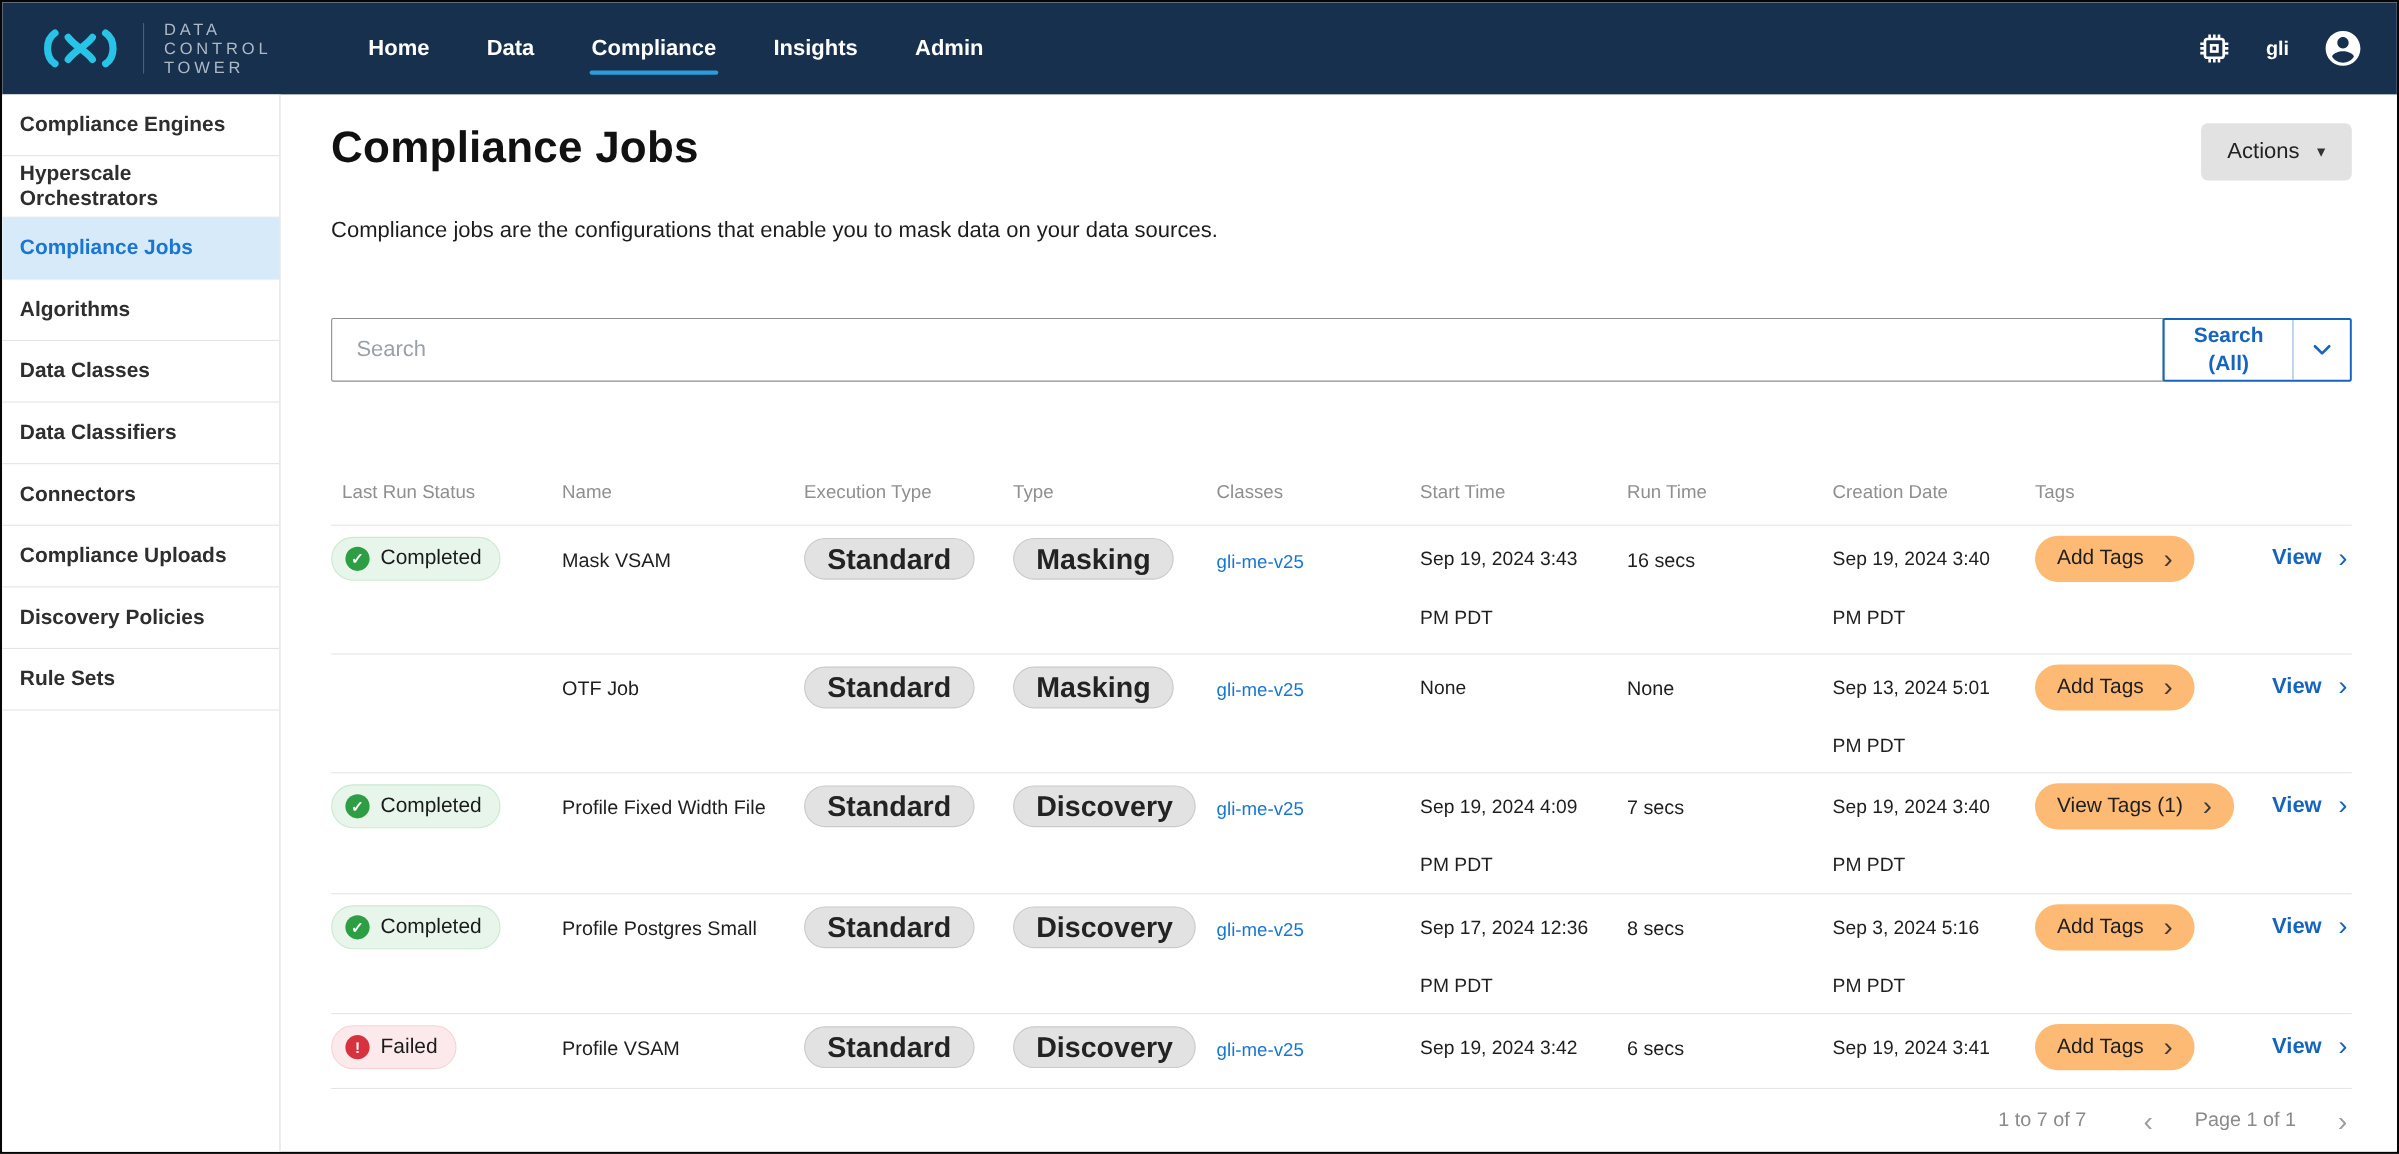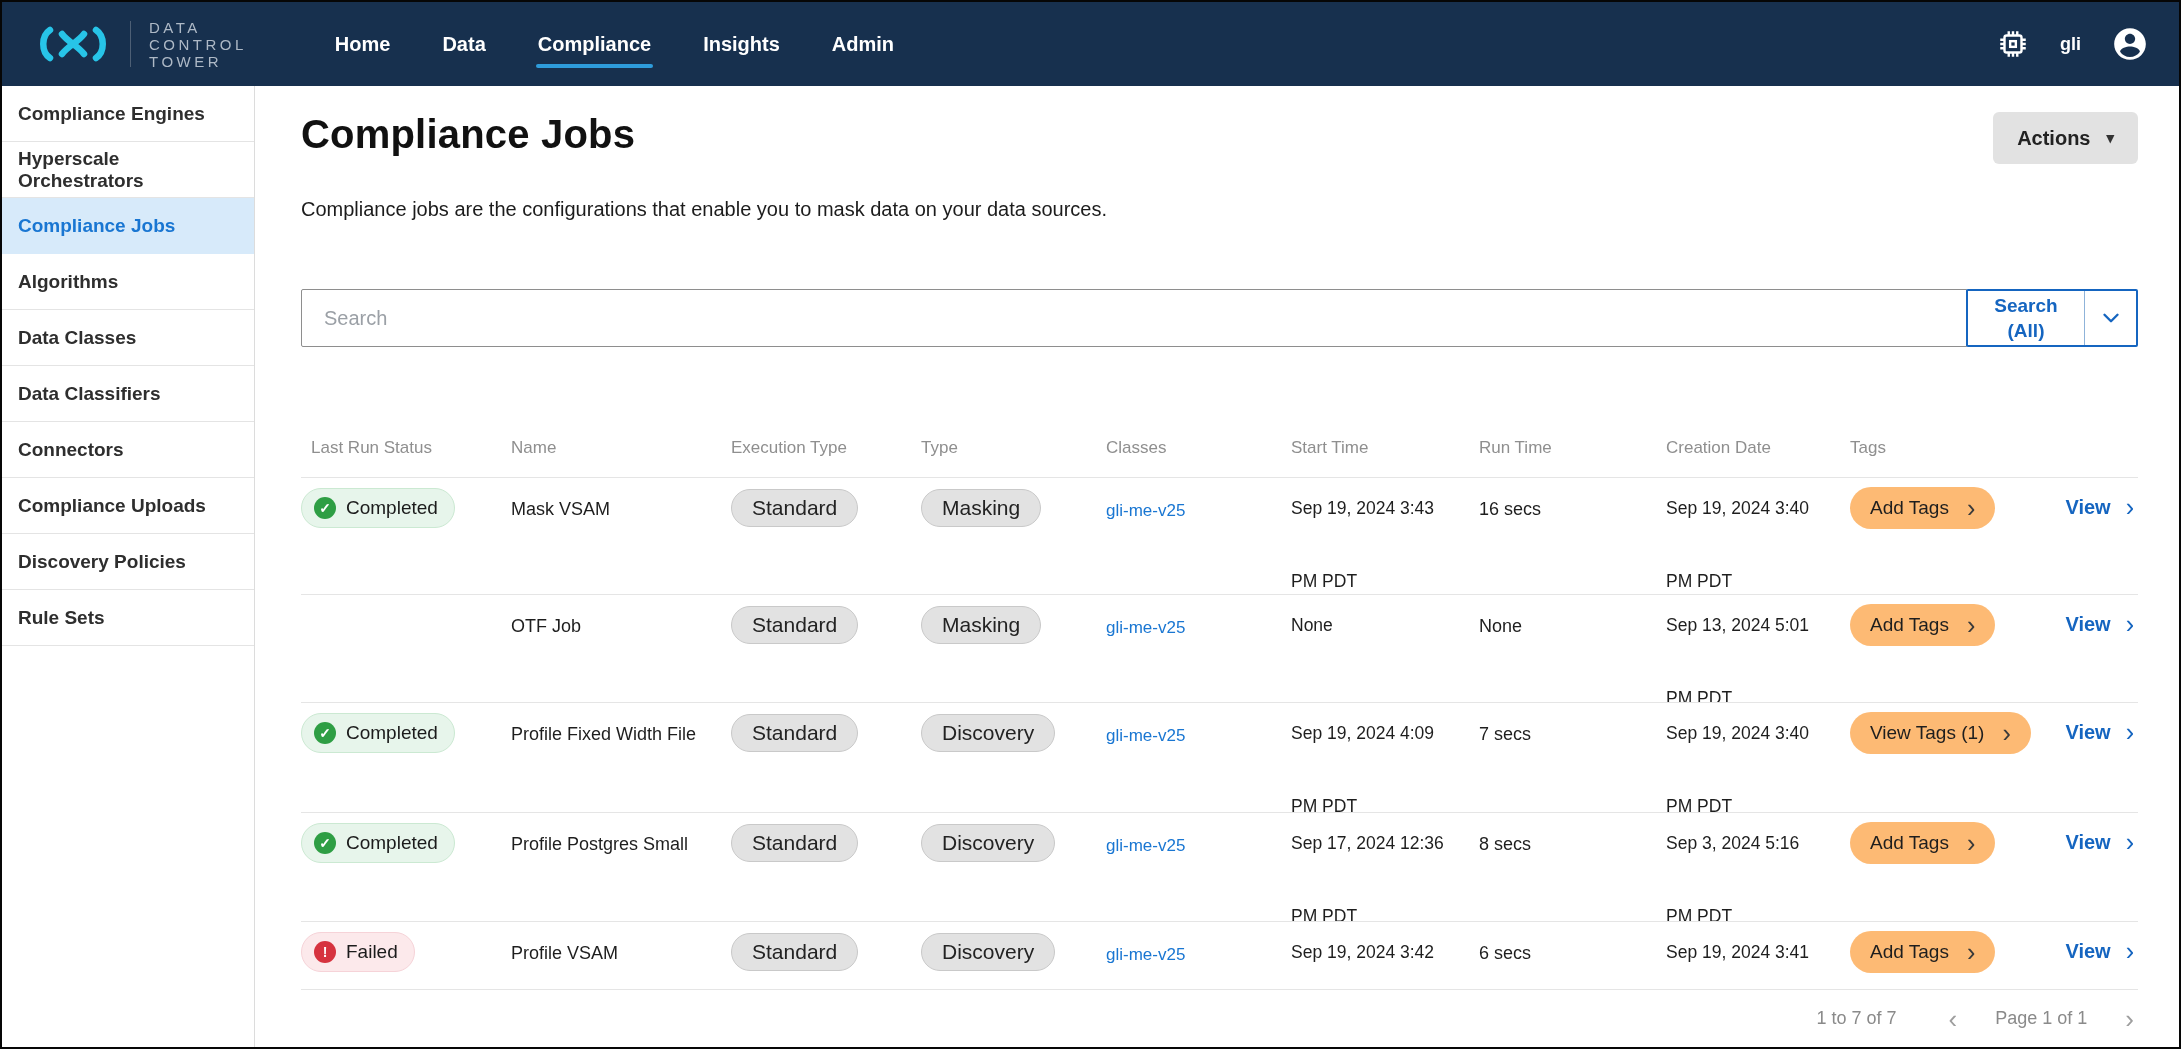--- a/index.html
+++ b/index.html
@@ -21,21 +21,21 @@
 
   
   .body-row { display:flex; flex:1; background:#fff; min-height:0; }
   .sidebar { width:253px; flex-shrink:0; border-right:1px solid #DCDCDC; background:#fff; }
   .side-item { height:56px; display:flex; align-items:center; padding:0 10px 0 16px; border-bottom:1px solid #E4E4E4; font-size:19px; font-weight:700; color:#2E2E2E; cursor:pointer; }
   .side-item.active { background:#D7EAFA; color:#1976D2; border-bottom-color:#D7EAFA; }
 
   .content { flex:1; padding:0 41px 0 46px; display:flex; flex-direction:column; min-width:0; }
   .content-head { display:flex; align-items:flex-start; justify-content:space-between; margin-top:26px; }
   .page-title { font-size:40px; font-weight:800; color:#111; letter-spacing:.2px; }
-  .actions-btn { background:#E2E2E2; border:none; border-radius:6px; height:52px; padding:0 24px; font-size:20px; font-weight:700; color:#222; display:flex; align-items:center; gap:16px; cursor:pointer; font-family:inherit; }
+  .actions-btn { background:#E2E2E2; border:none; border-radius:6px; height:52px; padding:0 24px; font-size:20px; font-weight:400; color:#222; display:flex; align-items:center; gap:16px; cursor:pointer; font-family:inherit; }
   .caret { font-size:15px; color:#333; }
   .description { font-size:20px; color:#1C1C1C; margin-top:34px; }
 
   
   .search-row { display:flex; margin-top:68px; height:62px;border-radius:18px; }
   .search-input { flex:1; border:1px solid #8E8E8E; border-radius:2px 0 0 2px; padding:0 22px; font-size:20px; color:#333; outline:none; font-family:inherit; }
   .search-input::placeholder { color:#9BA0A6; }
   .search-group { display:flex; border:2px solid #1565C0; border-radius:2px; background:#fff; margin-left:-1px; }
   .search-btn { width:116px; background:#fff; border:none; color:#1565C0; font-weight:700; font-size:19px; line-height:25px; cursor:pointer; display:flex; flex-direction:column; align-items:center; justify-content:center; font-family:inherit; }
   .search-dd { width:52px; background:#fff; border:none; border-left:1px solid #8FB3D9; cursor:pointer; display:flex; align-items:center; justify-content:center; }
@@ -45,23 +45,23 @@
   .t-head, .t-row { display:grid; grid-template-columns:210px 220px 190px 185px 185px 188px 187px 184px 191px minmax(80px,1fr); }
   .t-head { height:58px; align-items:center; }
   .th { font-size:17px; color:#8F8F8F; font-weight:400; }
   .th:first-child { padding-left:10px; }
   .t-body { border-bottom:1px solid #E5E5E5; }
   .t-row { border-top:1px solid #E5E5E5; overflow:hidden; align-items:start; }
   .r0 { height:117px; } .r1 { height:108px; } .r2 { height:110px; } .r3 { height:109px; } .r4 { height:68px; }
   .cell { font-size:18px; color:#1E1E1E; min-width:0; }
   .c-text { padding-top:21px; }
   .c-src { padding-top:22px; }
-  .c-date { padding-top:4px; display:flex; flex-direction:column;gap:20px; }
+  .c-date { padding-top:4px; display:flex; flex-direction:column; }
   .dl { line-height:53px; height:53px; font-size:17.5px; white-space:nowrap; }
-  .chip { display:inline-flex; align-items:center; height:38px; padding:0 20px; border-radius:19px; background:#E2E2E2; border:1px solid #C9C9C9; font-size:21px; color:#232323; margin-top:11px; white-space:nowrap; }
+  .chip { display:inline-flex; align-items:center; height:38px; padding:0 20px; border-radius:19px; background:#E2E2E2; border:1px solid #C9C9C9; font-size:26px; color:#232323; margin-top:11px; white-space:nowrap;font-weight:bold; }
   .status-chip { display:inline-flex; align-items:center; gap:10px; height:40px; padding:0 16px 0 12px; border-radius:20px; font-size:19px; color:#1B1B1B; margin-top:10px; white-space:nowrap; }
   .status-chip.completed { background:#E7F5EB; border:1px solid #CBE9D2; }
   .status-chip.failed { background:#FCE9EB; border:1px solid #F6D3D8; }
   .status-ico { width:22px; height:22px; border-radius:50%; color:#fff; font-size:14px; font-weight:700; display:flex; align-items:center; justify-content:center; flex-shrink:0; }
   .ok { background:#2E9E44; }
   .err { background:#D6333F; }
   .src-link { color:#1976D2; font-size:17px; text-decoration:none; cursor:pointer; }
   .tags-chip { display:inline-flex; align-items:center; gap:18px; height:42px; padding:0 20px; border-radius:21px; background:#fdba74; border:none; font-size:19px; color:#1E1E1E; margin-top:9px; cursor:pointer; white-space:nowrap; font-family:inherit; }
   .chev { font-size:25px; line-height:1; color:#3A3A3A; font-weight:400; }
   .c-view { padding-top:17px; text-align:right; padding-right:4px; }

